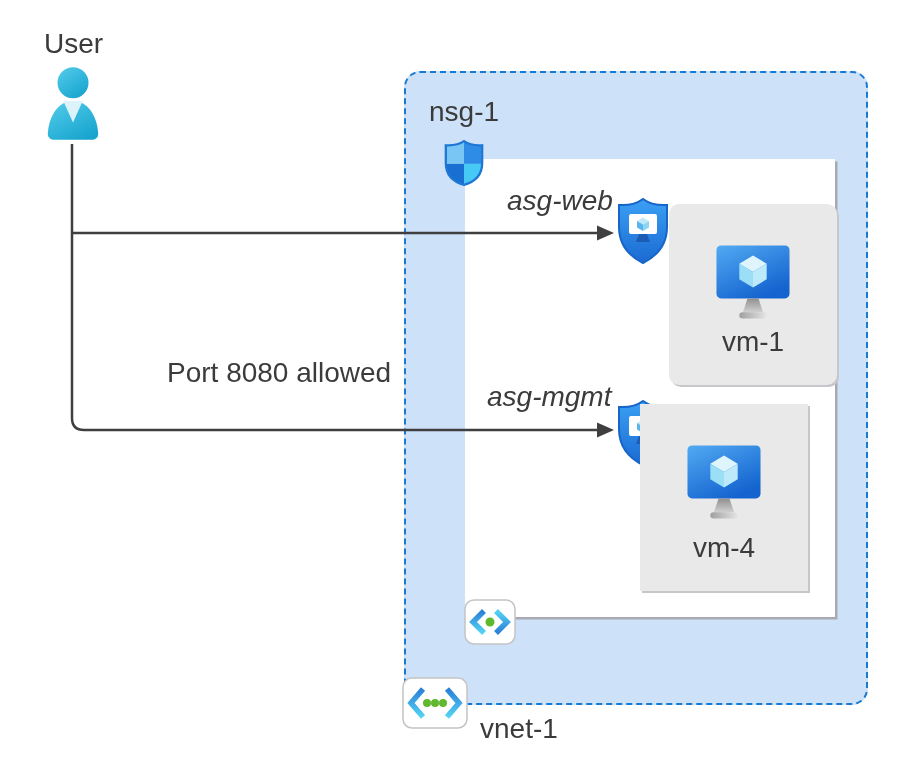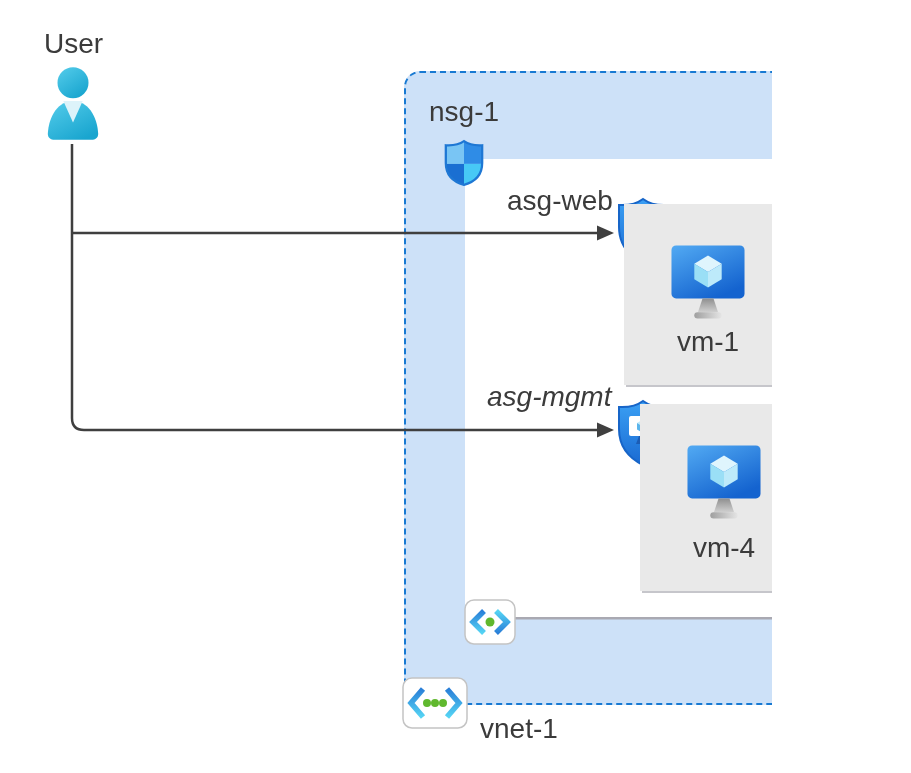--- a/index.html
+++ b/index.html
@@ -1,17 +1,17 @@
 <!DOCTYPE html>
 <html><head>
 <meta charset="utf-8">
 <style>
   html,body{margin:0;padding:0;background:#ffffff;}
   .canvas{
-    position:relative;width:772px;height:773px;background:#ffffff;overflow:hidden;
+    position:relative;width:911px;height:773px;background:#ffffff;overflow:hidden;
     font-family:"Liberation Sans","DejaVu Sans",sans-serif;color:#3b3b3b;
   }
   .label{position:absolute;font-size:28px;line-height:32px;color:#3b3b3b;white-space:nowrap;}
   .rule-text{position:absolute;font-size:28px;line-height:37px;color:#3b3b3b;white-space:nowrap;}
   .rule-text .red{color:#e8232b;}
   .vnet-box{
     position:absolute;left:404px;top:71px;width:460px;height:630px;
     background:#cde1f8;border:2.5px dashed #1779d2;border-radius:16px;
   }
   .subnet-box{
@@ -51,55 +51,56 @@
       </linearGradient>
     </defs>
     <circle cx="32" cy="17" r="16" fill="url(#ug)"></circle>
     <path d="M32,36 C17,36 7,51 6,70 C6,74 9,76 13,76 L51,76 C55,76 58,74 58,70 C57,51 47,36 32,36 Z" fill="url(#ug)"></path>
     <polygon points="22,36 42,36 32,58" fill="#ddf3fa"></polygon>
   </svg>
 
   <div class="rule-text" style="left:167px;top:156px;">
   </div>
   <div class="rule-text" style="left:167px;top:354px;">
+    <div><span>Port 8080 </span><span>allowed</span></div>
   </div>
 
   <div class="label" style="left:429px;top:96px;">nsg-1</div>
   <svg class="icon-abs" style="left:444px;top:139px;" width="40" height="48" viewBox="0 0 44 52">
     <defs>
       <clipPath id="nsgClip">
         <path d="M22,2 C27,5.5 34,7 42,6.5 L42,26 C42,40 33,47 22,50 C11,47 2,40 2,26 L2,6.5 C10,7 17,5.5 22,2 Z"></path>
       </clipPath>
     </defs>
     <g clip-path="url(#nsgClip)">
       <rect x="0" y="0" width="22" height="27" fill="#79c5f4"></rect>
       <rect x="22" y="0" width="22" height="27" fill="#2f8ce6"></rect>
       <rect x="0" y="27" width="22" height="25" fill="#1a6fd2"></rect>
       <rect x="22" y="27" width="22" height="25" fill="#47c9f6"></rect>
     </g>
     <path d="M22,2 C27,5.5 34,7 42,6.5 L42,26 C42,40 33,47 22,50 C11,47 2,40 2,26 L2,6.5 C10,7 17,5.5 22,2 Z" fill="none" stroke="#1e77d4" stroke-width="2.5"></path>
   </svg>
 
-  <div class="label" style="left:507px;top:185px;">asg-web</div>
+  <div class="label" style="left:507px;top:185px;font-style:italic;">asg-web</div>
   <svg class="icon-abs" style="left:617px;top:197px;" width="52" height="68" viewBox="0 0 52 68">
     <defs>
       <linearGradient id="asgG1" x1="0" y1="0" x2="0" y2="1">
         <stop offset="0" stop-color="#3ba0f4"></stop>
           <stop offset="1" stop-color="#1a6ad2"></stop>
       </linearGradient>
     </defs>
     <path d="M26,2 C32,6.5 41,8.5 50,8 L50,30 C50,48 40,59 26,66 C12,59 2,48 2,30 L2,8 C11,8.5 20,6.5 26,2 Z" fill="url(#asgG1)" stroke="#1765c8" stroke-width="2"></path>
     <rect x="12" y="17" width="28" height="20" rx="2" fill="#ffffff"></rect>
     <polygon points="26,20.5 32,24 26,27.5 20,24" fill="#bfe9fa"></polygon>
     <polygon points="20,24 26,27.5 26,34 20,30.5" fill="#5bb5ec"></polygon>
     <polygon points="32,24 26,27.5 26,34 32,30.5" fill="#8ed4f5"></polygon>
     <polygon points="22,37 30,37 33,45 19,45" fill="#1c5cb4"></polygon>
   </svg>
 
-  <div class="vm-box" style="left:624px;top:204px;height:181px;">
+  <div class="vm-box" style="left:669px;top:204px;height:181px;border-radius:10px;">
     <svg class="vm-svg" width="84" height="84" viewBox="0 0 92 92">
       <defs>
         <linearGradient id="vmG1" x1="0" y1="0" x2="0.6" y2="1">
           <stop offset="0" stop-color="#52aaf3"></stop>
             <stop offset="1" stop-color="#1463cf"></stop>
         </linearGradient>
         <linearGradient id="stG1" x1="0" y1="0" x2="0" y2="1">
           <stop offset="0" stop-color="#8f8f8f"></stop>
             <stop offset="1" stop-color="#cfcfcf"></stop>
         </linearGradient>

